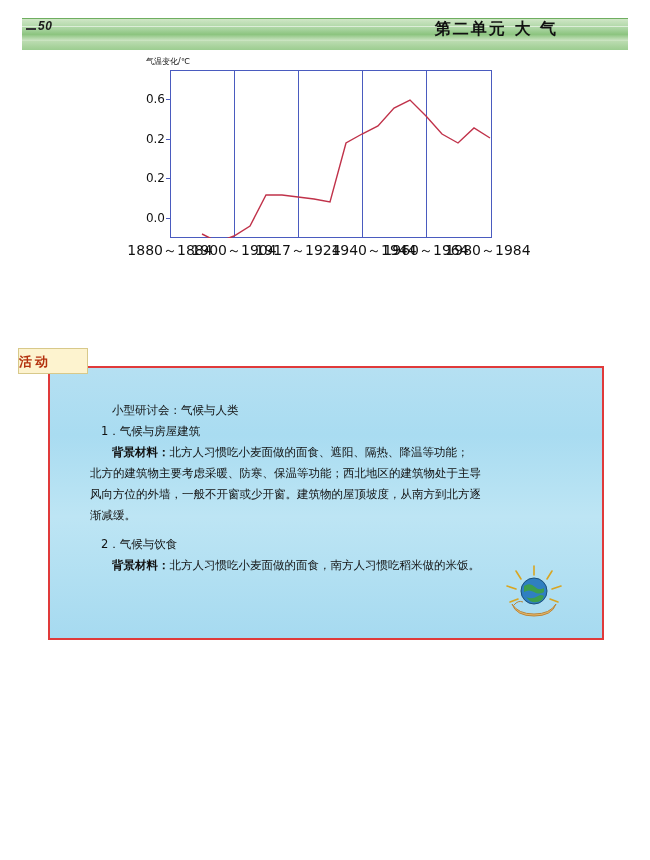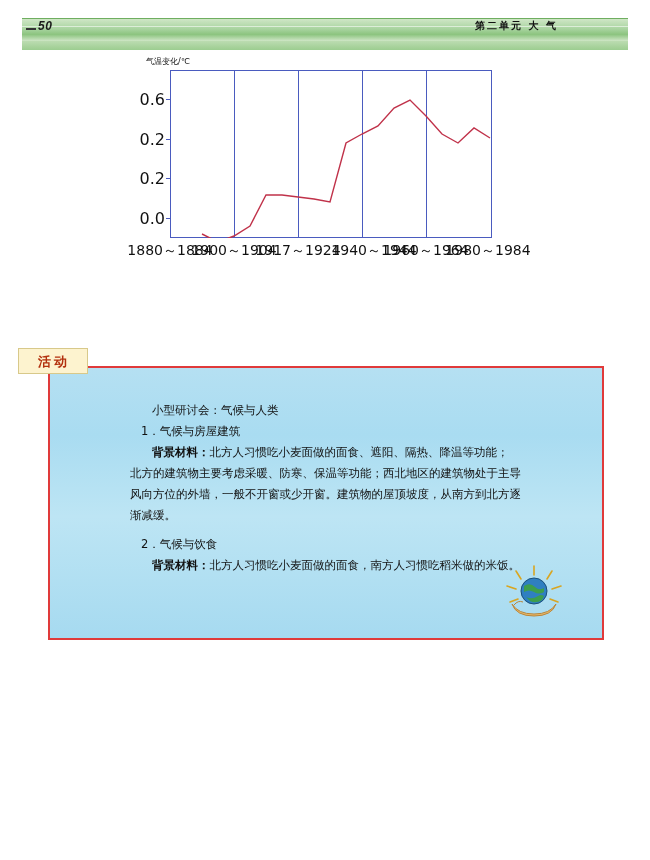--- a/index.html
+++ b/index.html
@@ -64,21 +64,21 @@
     left: 26px;
     top: 10px;
     width: 10px;
     height: 2px;
     background: #333;
   }
   .chapter-title {
     position: absolute;
     right: 44px;
     top: 1px;
-    font-size: 10px;
+    font-size: 16px;
     font-weight: bold;
     color: #111;
     letter-spacing: 2px;
     font-family: "DejaVu Sans", sans-serif;
   }
 
   
   .figure {
     position: absolute;
     left: 130px;
@@ -120,21 +120,21 @@
     position: absolute;
     top: 0;
     width: 1px;
     height: 168px;
     background: #4a5bbf;
   }
   .ytick-label {
     position: absolute;
     right: 100%;
     margin-right: 5px;
-    font-size: 16px;
+    font-size: 12px;
     color: #111;
     transform: translateY(-50%);
     font-family: "DejaVu Sans", sans-serif;
   }
   .ytick-mark {
     position: absolute;
     left: -4px;
     width: 4px;
     height: 1px;
     background: #4a5bbf;
@@ -187,40 +187,38 @@
     background: #fdf3cf;
     border: 1px solid #d8c98a;
     box-sizing: border-box;
   }
   .activity-tab-label {
     position: absolute;
     left: 0; top: 0;
     width: 70px;
     height: 26px;
     line-height: 26px;
-    text-align: center;
     font-size: 13px;
     font-weight: bold;
     color: #b3310e;
     letter-spacing: 3px;
     font-family: "DejaVu Sans", sans-serif;
   }
   .activity-body {
     position: absolute;
     left: 40px;
     top: 32px;
     width: 470px;
     font-size: 11.5px;
     line-height: 21px;
     color: #111;
     font-family: "DejaVu Sans", sans-serif;
   }
   .act-line {
     white-space: nowrap;
-    margin-left: 40px;
   }
   .indent1 { padding-left: 22px; }
   .indent2 { padding-left: 11px; }
   .act-gap { height: 8px; }
   .bold-label { font-weight: bold; }
 
   
   .logo {
     position: absolute;
     left: 452px;

